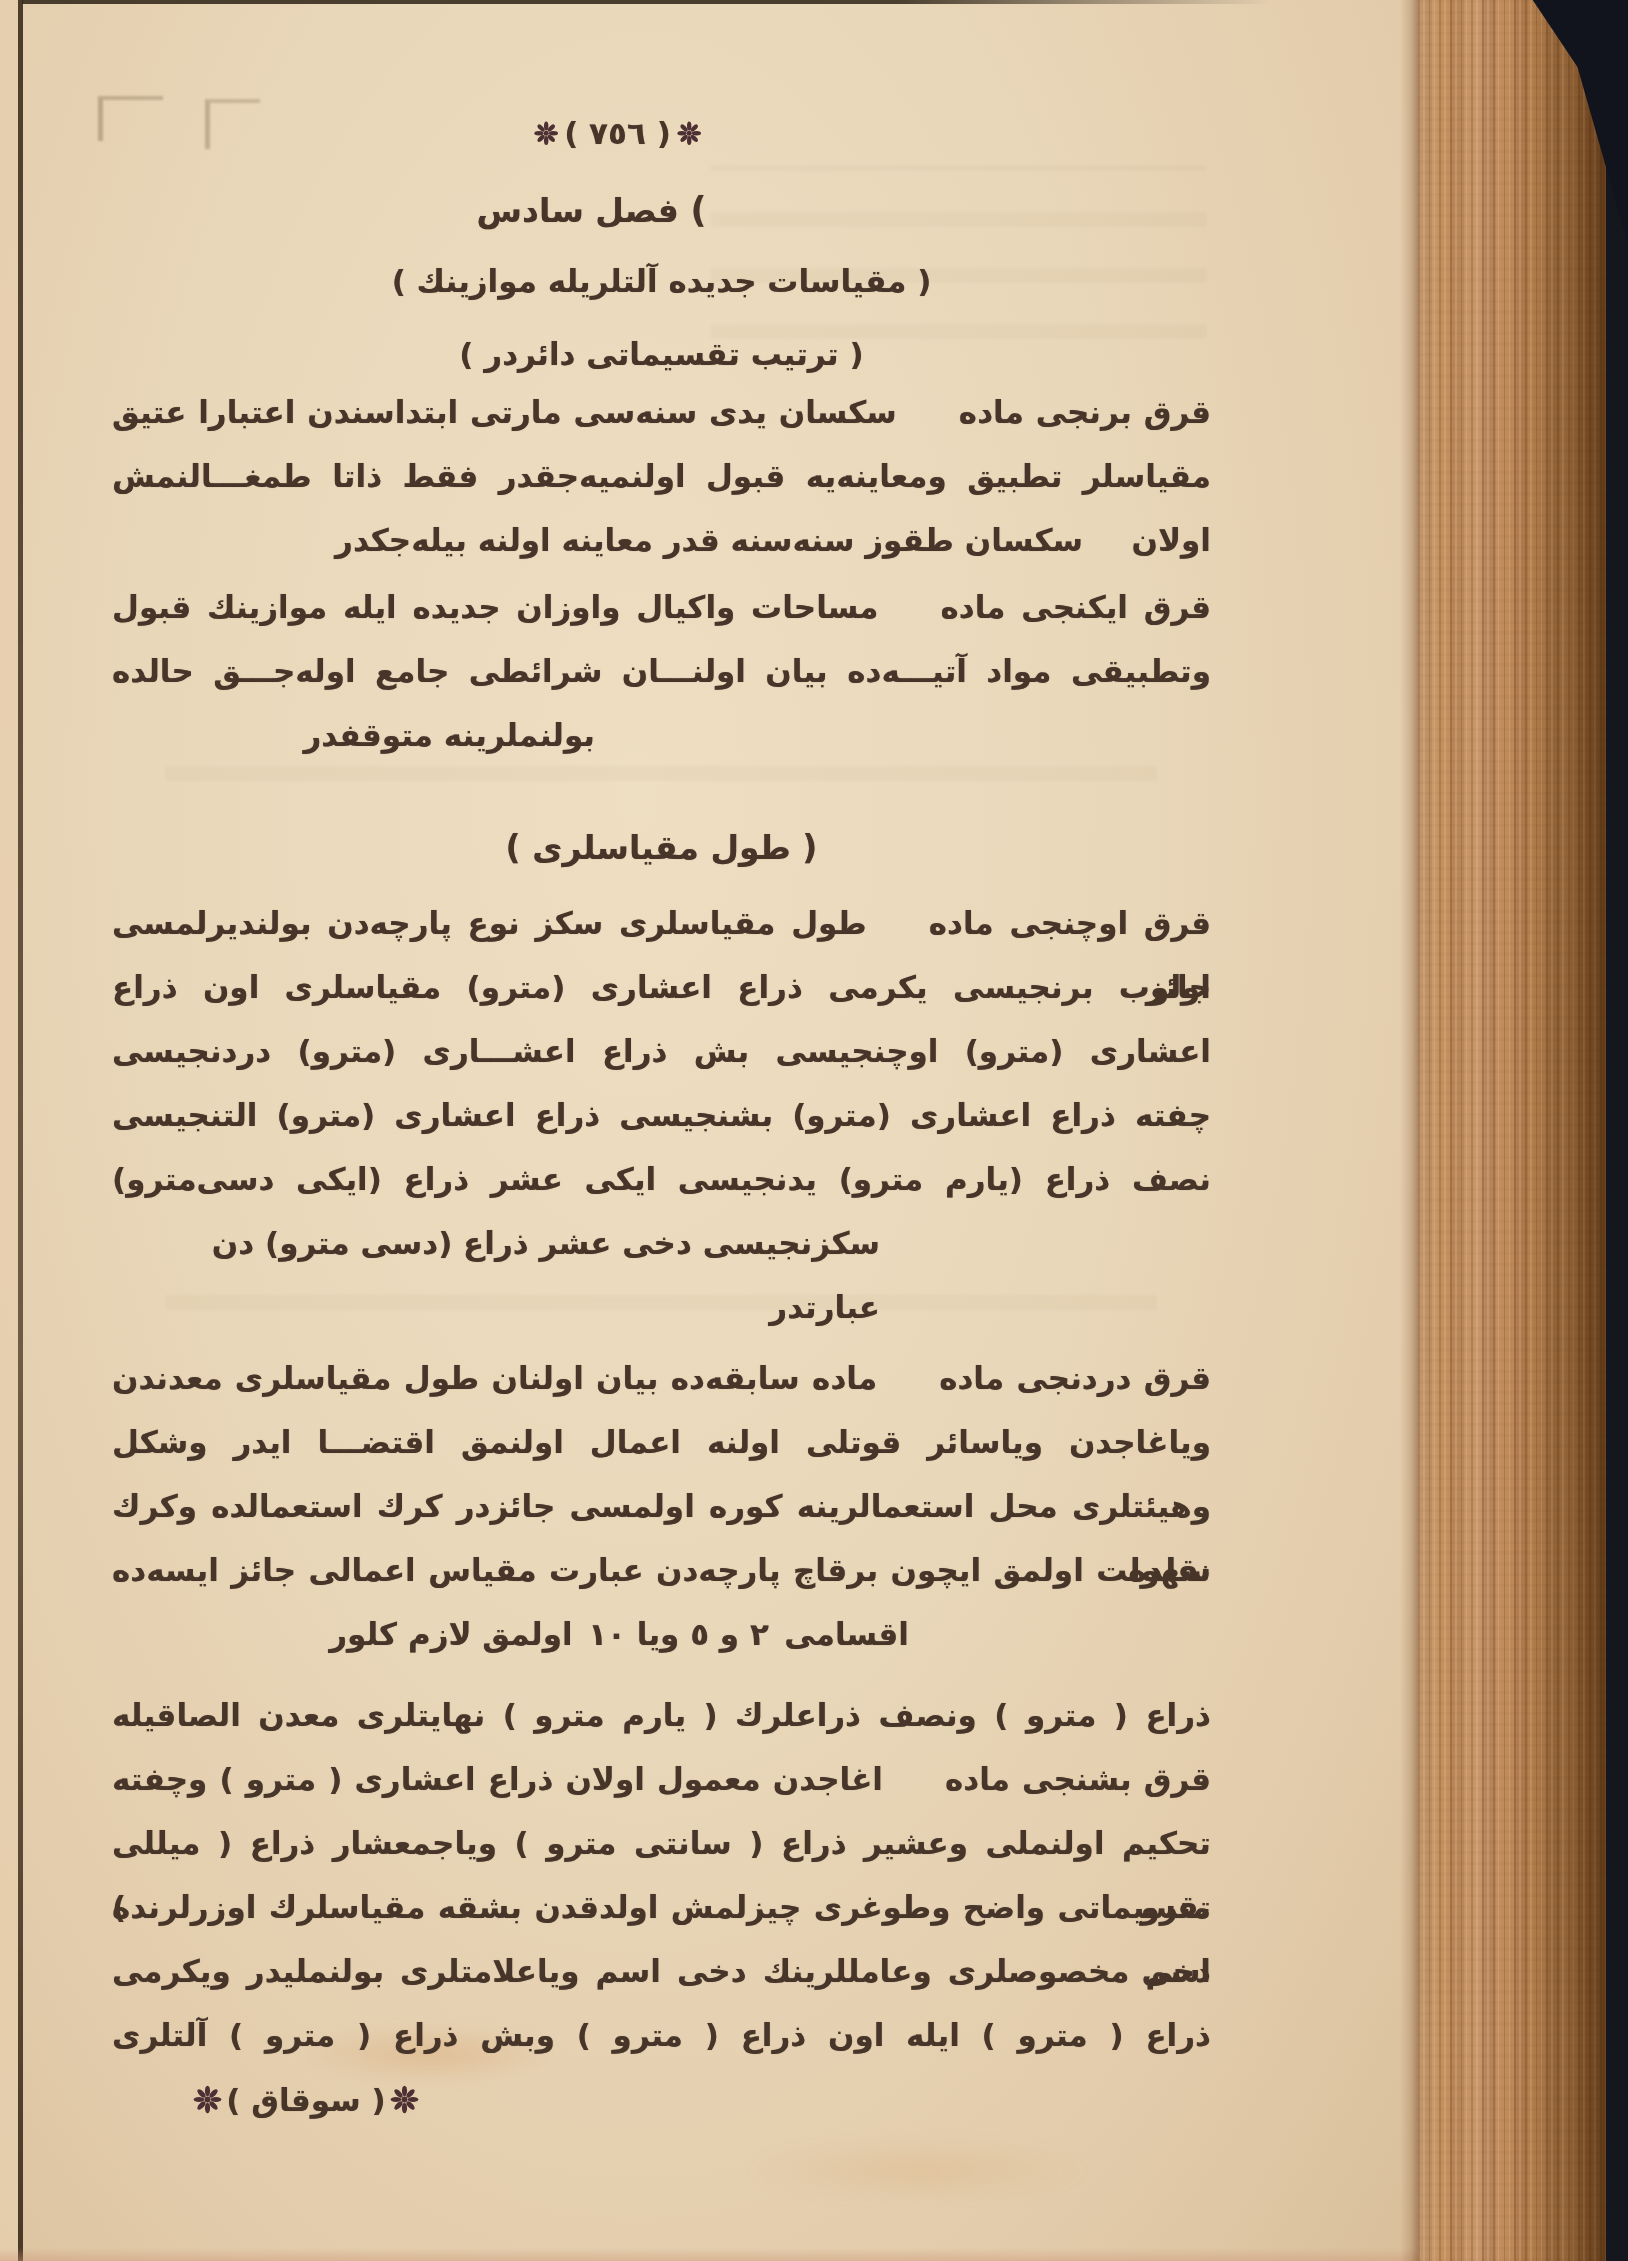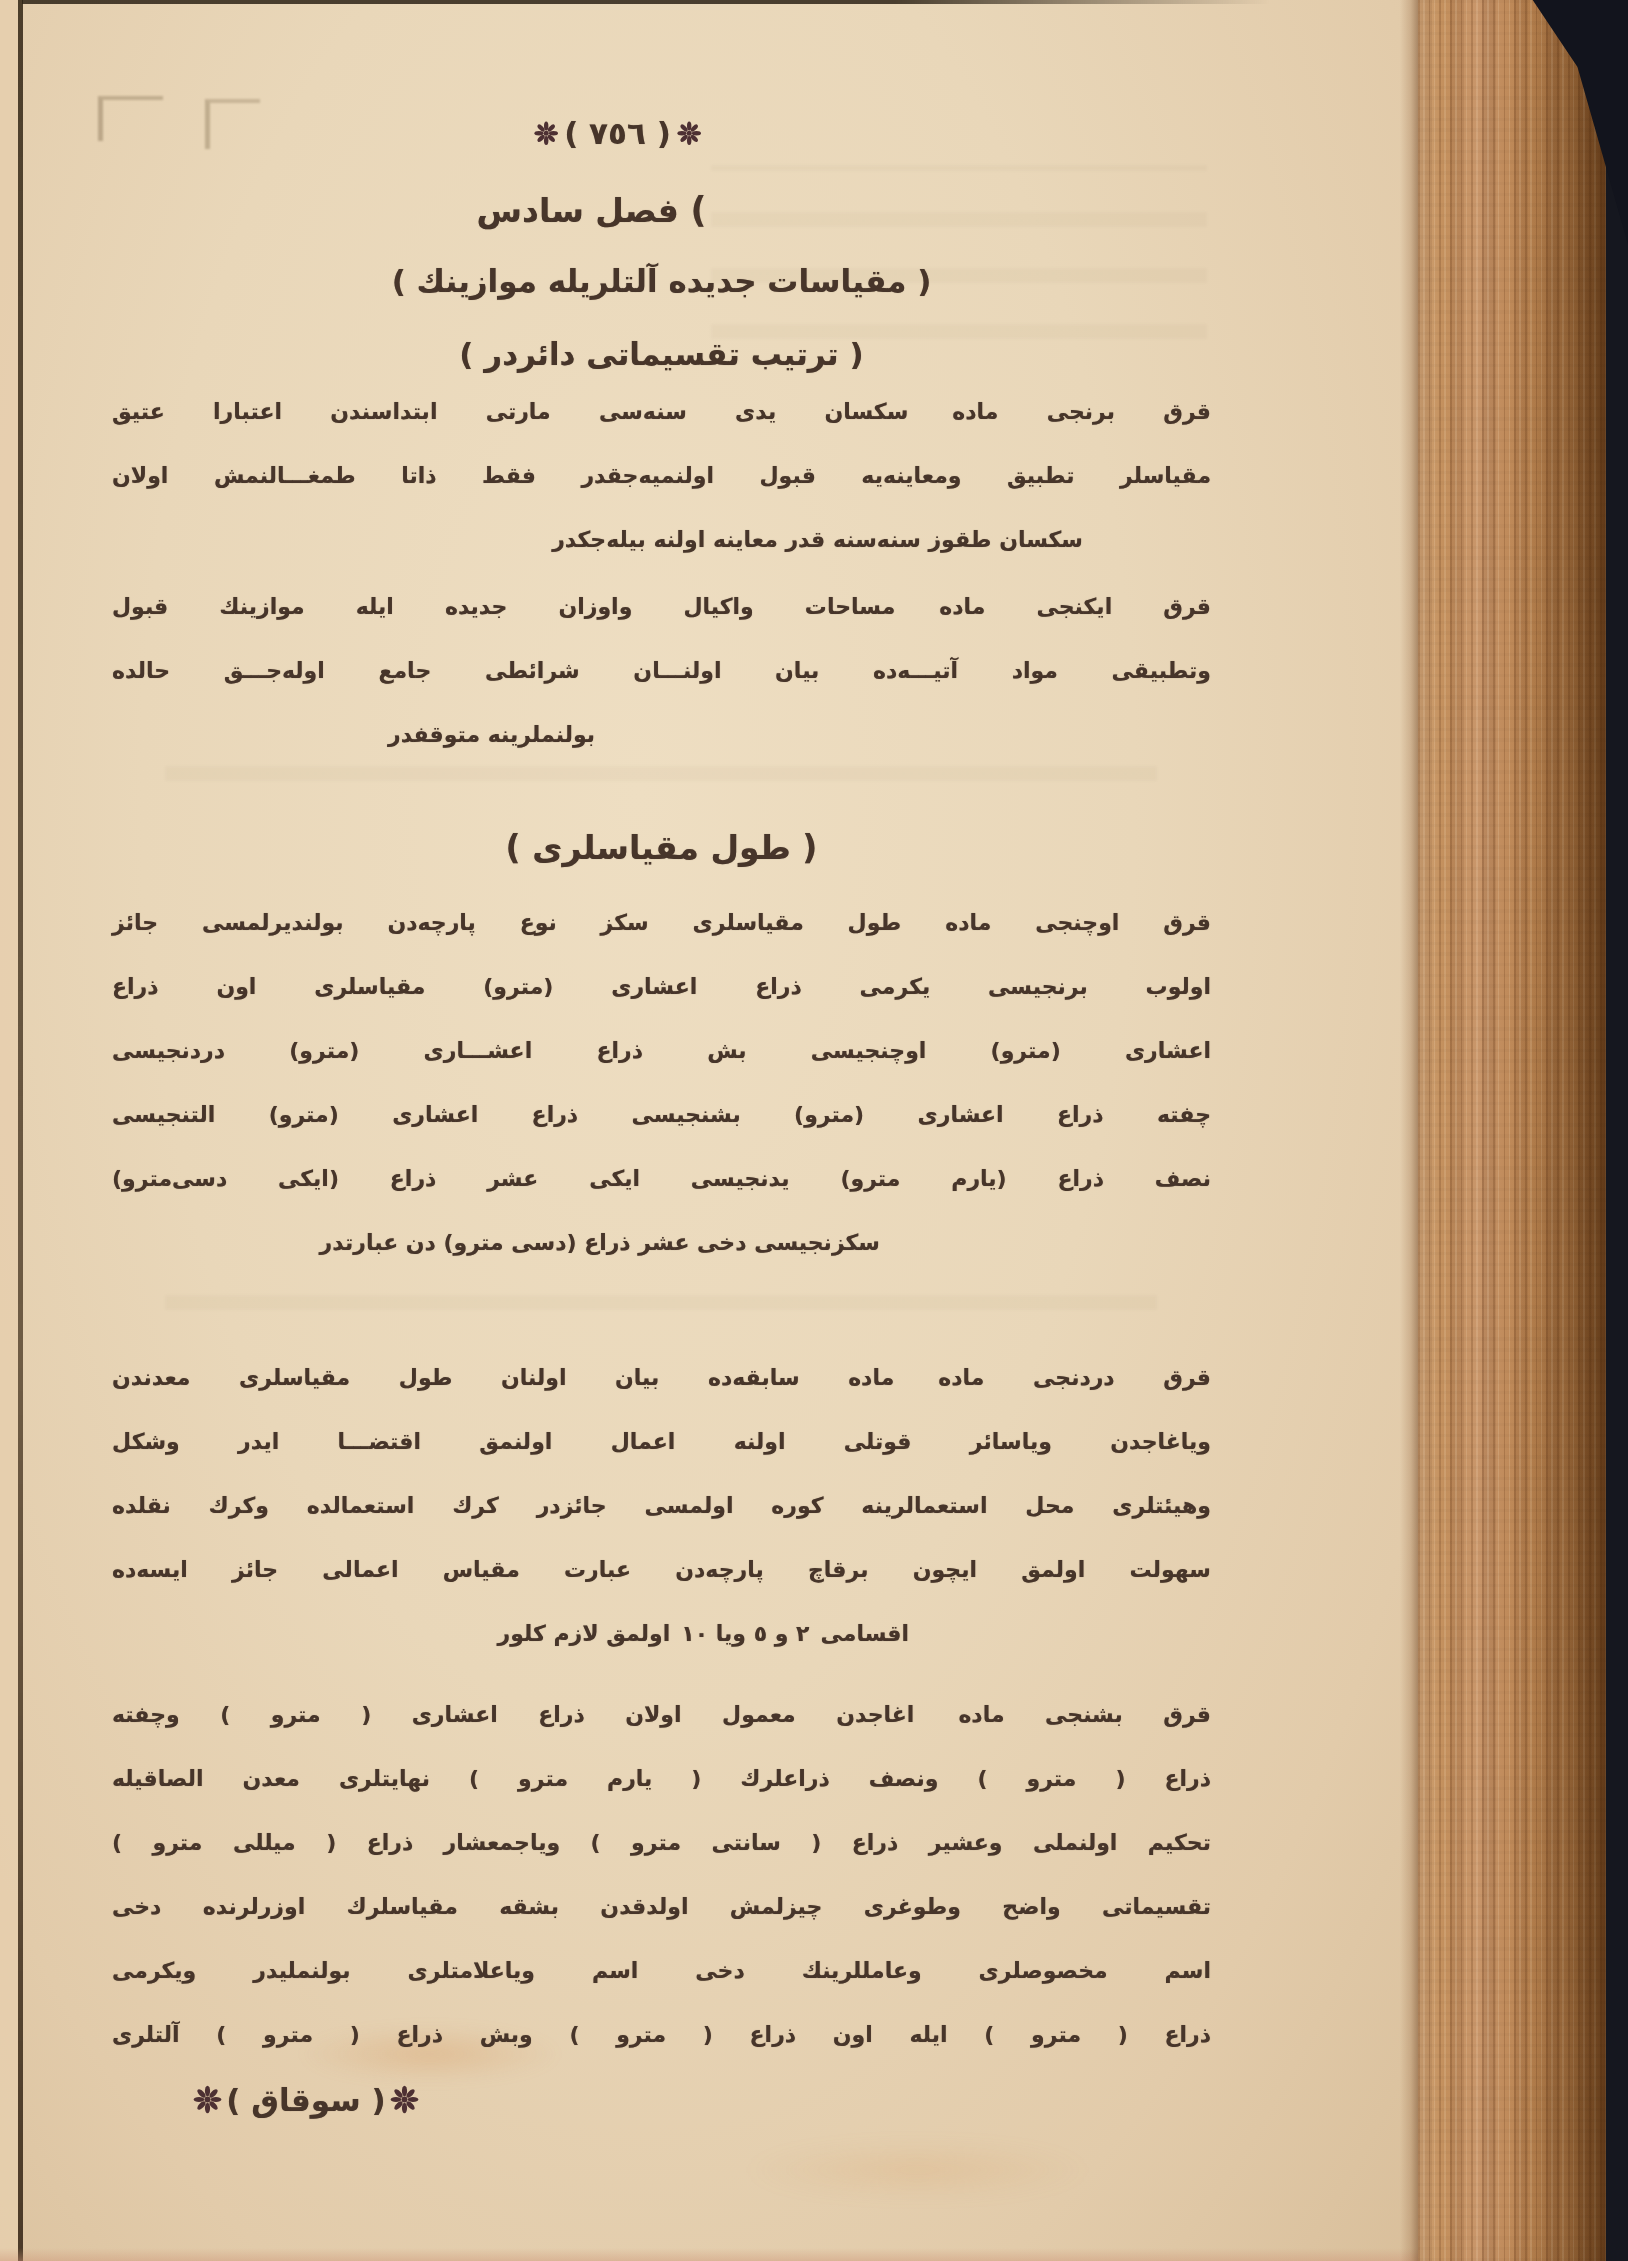--- a/index.html
+++ b/index.html
@@ -51,21 +51,21 @@
     background:radial-gradient(ellipse, rgba(205,125,55,.22), rgba(205,125,55,0) 70%);}
   .smudge2{position:absolute;left:744px;top:2141px;width:347px;height:58px;filter:blur(8.3px);
     background:radial-gradient(ellipse, rgba(210,140,70,.16), rgba(210,140,70,0) 70%);}
 
   
   .ink{color:#47352a;text-shadow:0 0 0.8px rgba(70,52,38,.55);font-weight:bold;}
   .row{position:absolute;display:flex;align-items:center;justify-content:center;}
   .heading{font-size:33px;direction:rtl;}
   .sub{position:absolute;left:112px;width:1099px;text-align:center;direction:rtl;font-size:31px;height:66px;line-height:66px;}
   .para{position:absolute;left:112px;width:1099px;direction:rtl;}
-  .tl{height:64px;line-height:64px;font-size:22px;direction:rtl;}
+  .tl{height:64px;line-height:64px;font-size:31px;direction:rtl;}
   .just{text-align:justify;text-align-last:justify;}
   .end{text-align:right;}
   .ltr-paren{direction:ltr;unicode-bidi:bidi-override;font-size:35px;}
   .fl{color:#4d3033;flex:0 0 auto;}
   .pn-text{direction:rtl;font-size:31px;margin:0 5px;}
   .cw-text{direction:rtl;font-size:31px;margin:0 3px;}
 </style>
 </head>
 <body>
 
@@ -153,22 +153,22 @@
 
     <div class="para ink" style="top:1346px;">
       <div class="tl just">قرق دردنجى ماده  ماده سابقه‌ده بيان اولنان طول مقياسلرى معدندن</div>
       <div class="tl just">وياغاجدن وياسائر قوتلى اولنه اعمال اولنمق اقتضـــا ايدر وشكل</div>
       <div class="tl just">وهيئتلرى محل استعمالرينه كوره اولمسى جائزدر كرك استعمالده وكرك نقلده</div>
       <div class="tl just">سهولت اولمق ايچون برقاچ پارچه‌دن عبارت مقياس اعمالى جائز ايسه‌ده</div>
       <div class="tl end" style="padding-right:302px;">اقسامى ٢ و ٥ ويا ١٠ اولمق لازم كلور</div>
     </div>
 
     <div class="para ink" style="top:1683px;">
+      <div class="tl just">ذراع ( مترو ) ونصف ذراعلرك ( يارم مترو ) نهايتلرى معدن الصاقيله</div>
       <div class="tl just">قرق بشنجى ماده  اغاجدن معمول اولان ذراع اعشارى ( مترو ) وچفته</div>
-      <div class="tl just">ذراع ( مترو ) ونصف ذراعلرك ( يارم مترو ) نهايتلرى معدن الصاقيله</div>
       <div class="tl just">تحكيم اولنملى وعشير ذراع ( سانتى مترو ) وياجمعشار ذراع ( ميللى مترو )</div>
       <div class="tl just">تقسيماتى واضح وطوغرى چيزلمش اولدقدن بشقه مقياسلرك اوزرلرنده دخى</div>
       <div class="tl just">اسم مخصوصلرى وعامللرينك دخى اسم وياعلامتلرى بولنمليدر ويكرمى</div>
       <div class="tl just">ذراع ( مترو ) ايله اون ذراع ( مترو ) وبش ذراع ( مترو ) آلتلرى</div>
     </div>
 
     <div class="row ink" style="left:124px;top:2065px;width:364px;height:69px;">
       <svg class="fl" width="31" height="31" viewBox="0 0 24 24">
         <g fill="currentColor">
           <circle cx="12" cy="12" r="2.3"></circle>

